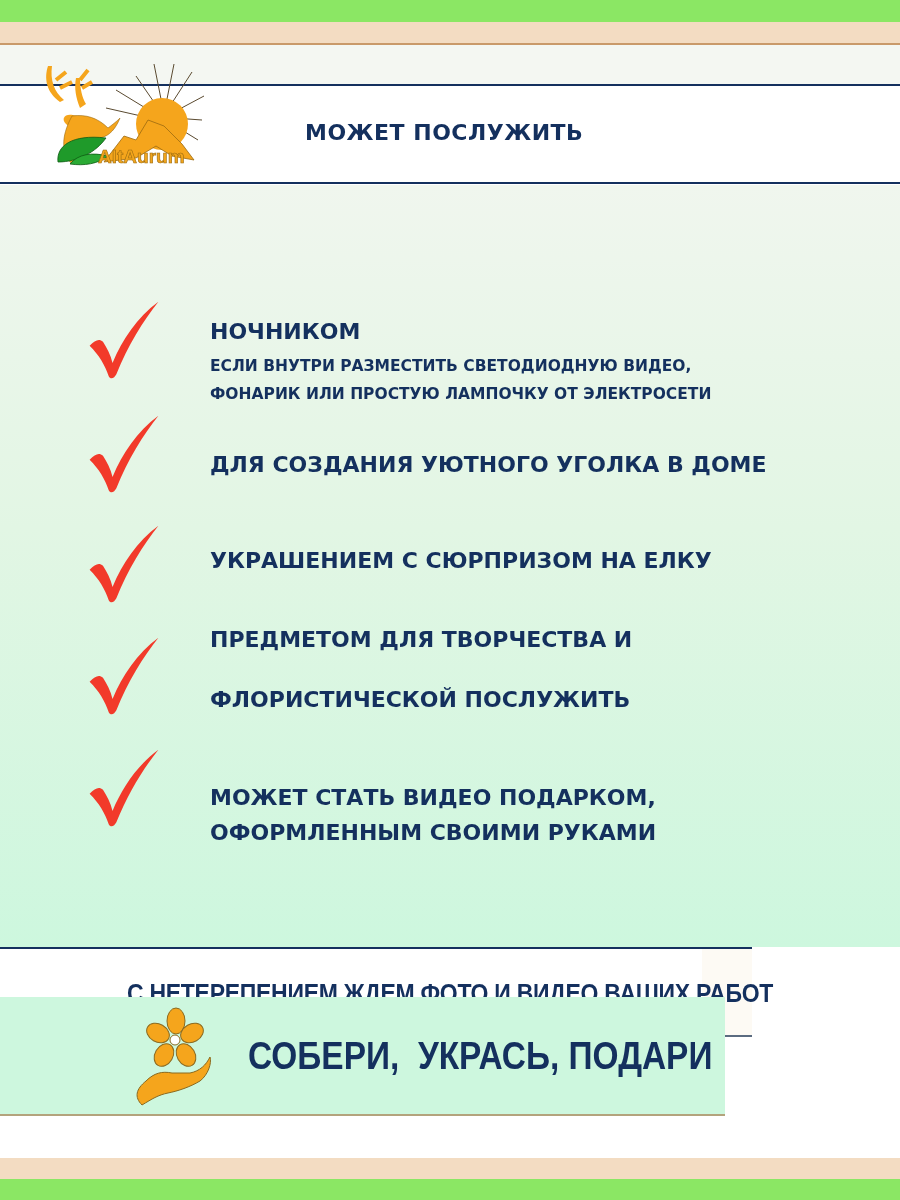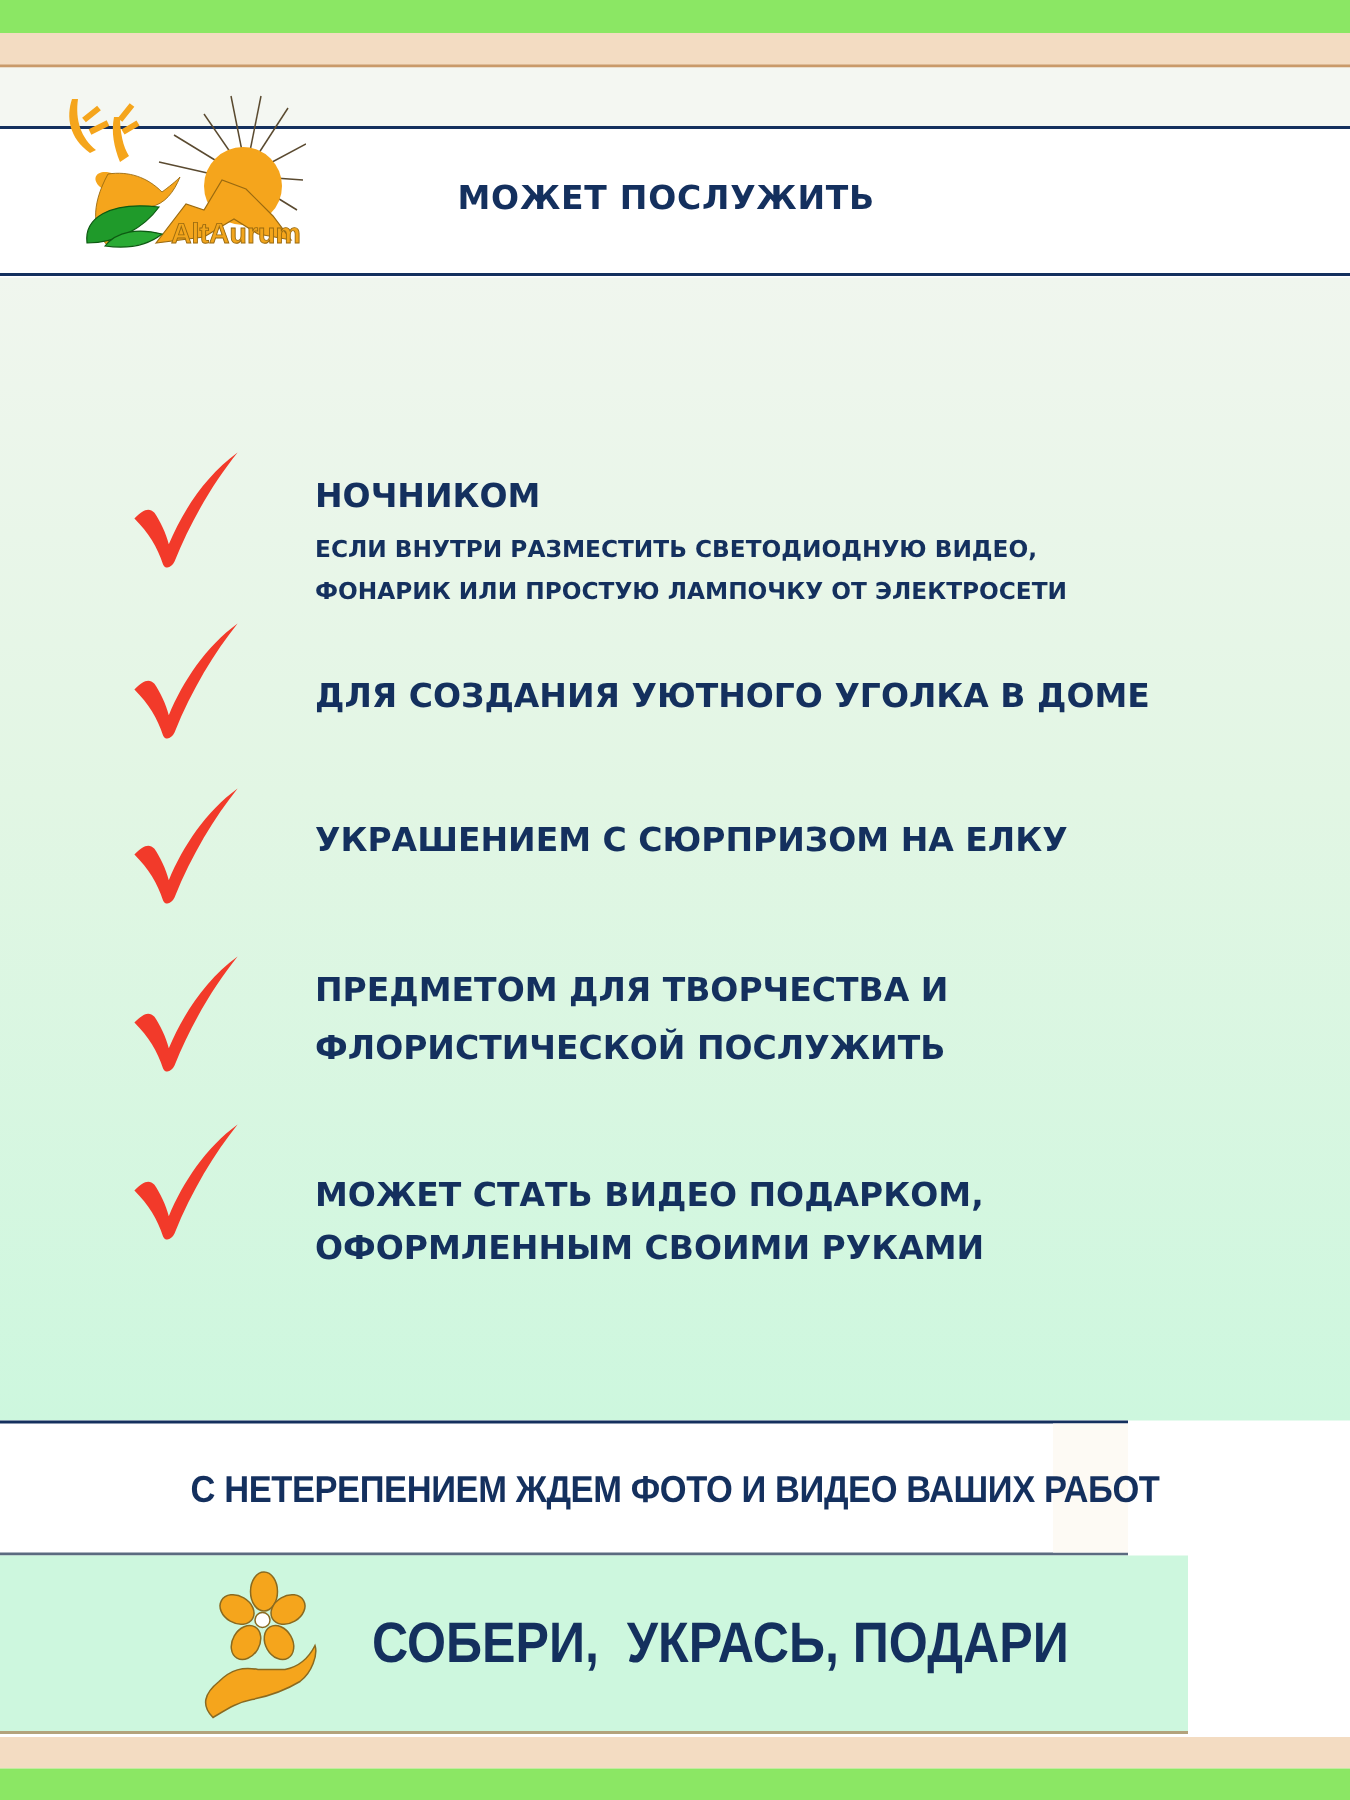--- a/index.html
+++ b/index.html
@@ -32,21 +32,21 @@
       position: absolute; left: 305px; top: 120px;
       font-size: 22px; font-weight: bold; color: #14305e;
       letter-spacing: 0.5px;
     }
     .logo {
       position: absolute; left: 36px; top: 58px; width: 168px; height: 110px;
     }
     .logo-text {
       position: absolute; left: 98px; top: 146px;
       font-family: "Liberation Sans", sans-serif;
-      font-size: 19px; font-weight: bold; color: #f2a51c; margin-left: 16px;
+      font-size: 19px; font-weight: bold; color: #f2a51c;
       -webkit-text-stroke: 0.6px #9a6a10;
     }
     .main-panel {
       position: absolute; left: 0; top: 185px; width: 900px; height: 762px;
       background: linear-gradient(180deg, #f0f6ee 0%, #e2f6e4 45%, #cdf7de 100%);
     }
     .item {
       position: absolute; left: 0; width: 900px;
     }
     .check {
@@ -73,21 +73,21 @@
       background: #fdfaf4;
     }
     .wait-text {
       position: absolute; left: 0; width: 900px; top: 30px;
       text-align: center;
       font-family: "Liberation Sans", sans-serif;
       font-size: 25px; font-weight: bold; color: #14305e;
       letter-spacing: -0.3px; transform: scaleX(0.92);
     }
     .footer-panel {
-      position: absolute; left: 0; top: 1037px; width: 792px; height: 119px;
+      position: absolute; left: 0; top: 997px; width: 725px; height: 119px;
       background: #cdf7de;
       border-bottom: 2px solid #b3a37c;
     }
     .footer-text {
       position: absolute; left: 248px; top: 38px;
       font-family: "Liberation Sans", sans-serif;
       font-size: 38px; font-weight: bold; color: #14305e;
       transform: scaleX(0.88); transform-origin: left center;
       white-space: pre;
     }
@@ -170,21 +170,21 @@
   <svg class="check" style="top:520px;" viewBox="0 0 80 90">
       <use href="#chk"></use>
     </svg>
   <div class="item-title" style="top:543px;">УКРАШЕНИЕМ С СЮРПРИЗОМ НА ЕЛКУ</div>
 </div>
 
 <div class="item" style="top:0;">
   <svg class="check" style="top:632px;" viewBox="0 0 80 90">
       <use href="#chk"></use>
     </svg>
-  <div class="item-title" style="top:643px;text-align:right;">ПРЕДМЕТОМ ДЛЯ ТВОРЧЕСТВА И</div>
+  <div class="item-title" style="top:622px;text-align:right;">ПРЕДМЕТОМ ДЛЯ ТВОРЧЕСТВА И</div>
   <div class="item-title" style="top:682px;">ФЛОРИСТИЧЕСКОЙ ПОСЛУЖИТЬ</div>
 </div>
 
 <div class="item" style="top:0;">
   <svg class="check" style="top:744px;" viewBox="0 0 80 90">
       <use href="#chk"></use>
     </svg>
   <div class="item-title" style="top:780px;">МОЖЕТ СТАТЬ ВИДЕО ПОДАРКОМ,</div>
   <div class="item-title" style="top:815px;">ОФОРМЛЕННЫМ СВОИМИ РУКАМИ</div>
 </div>

